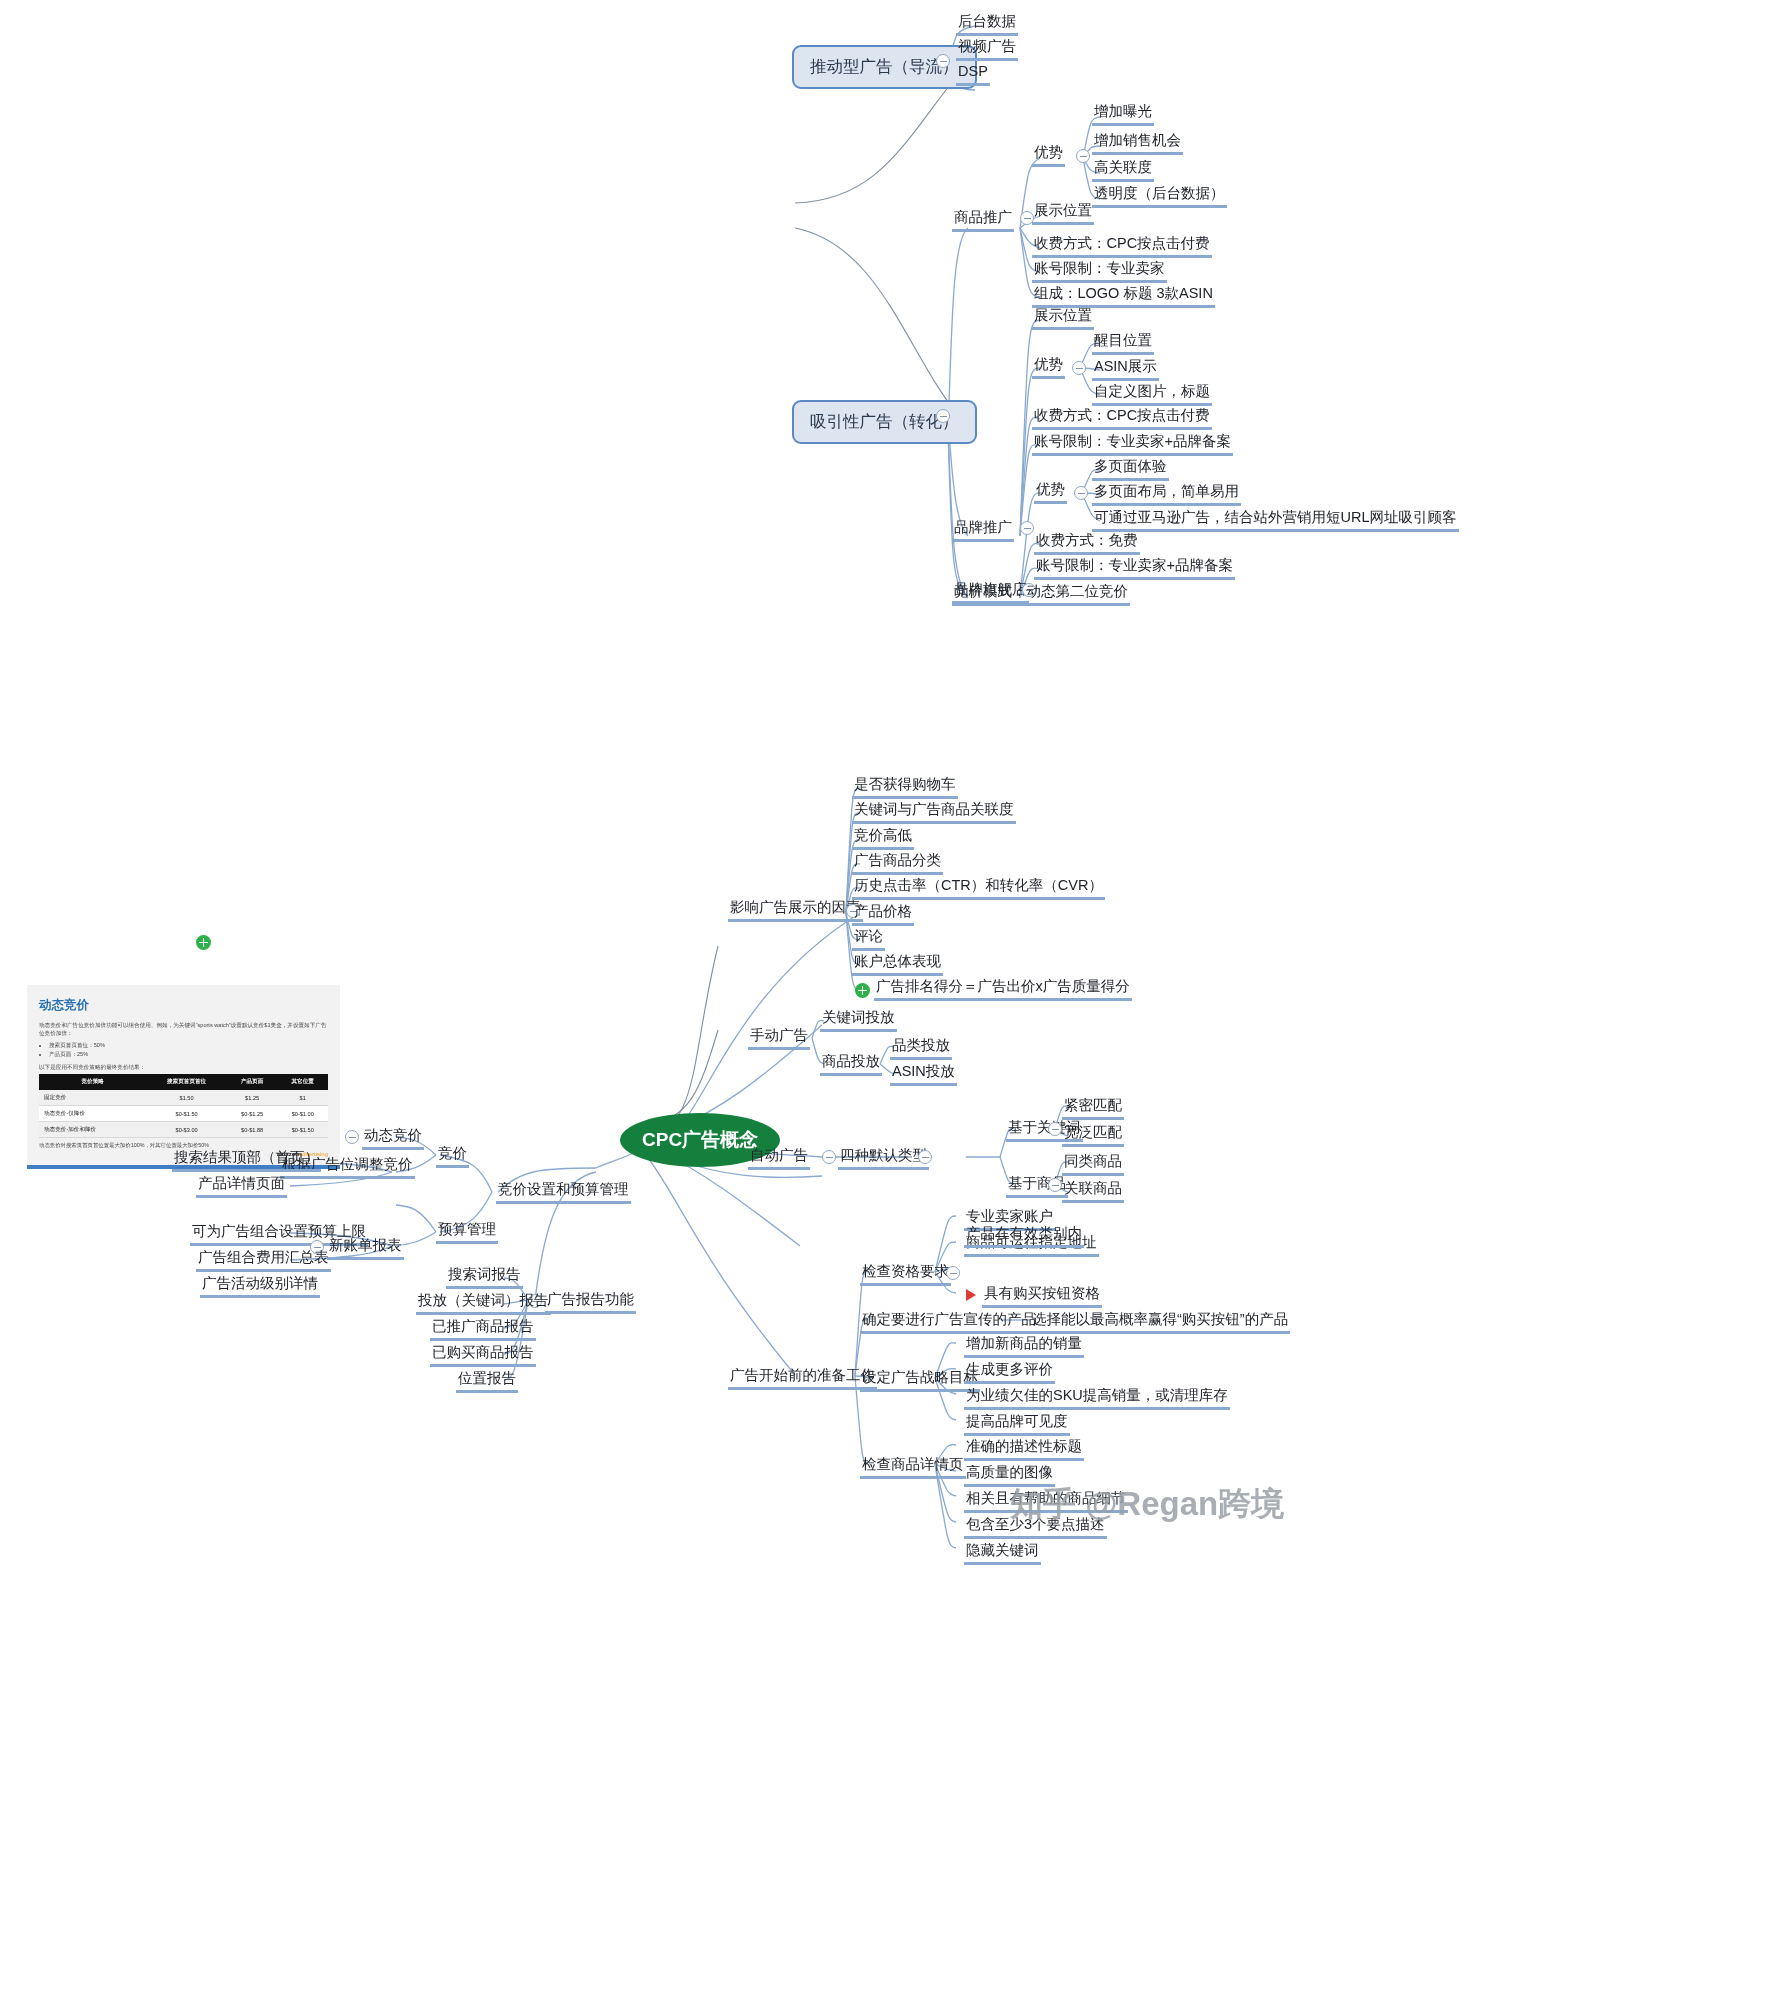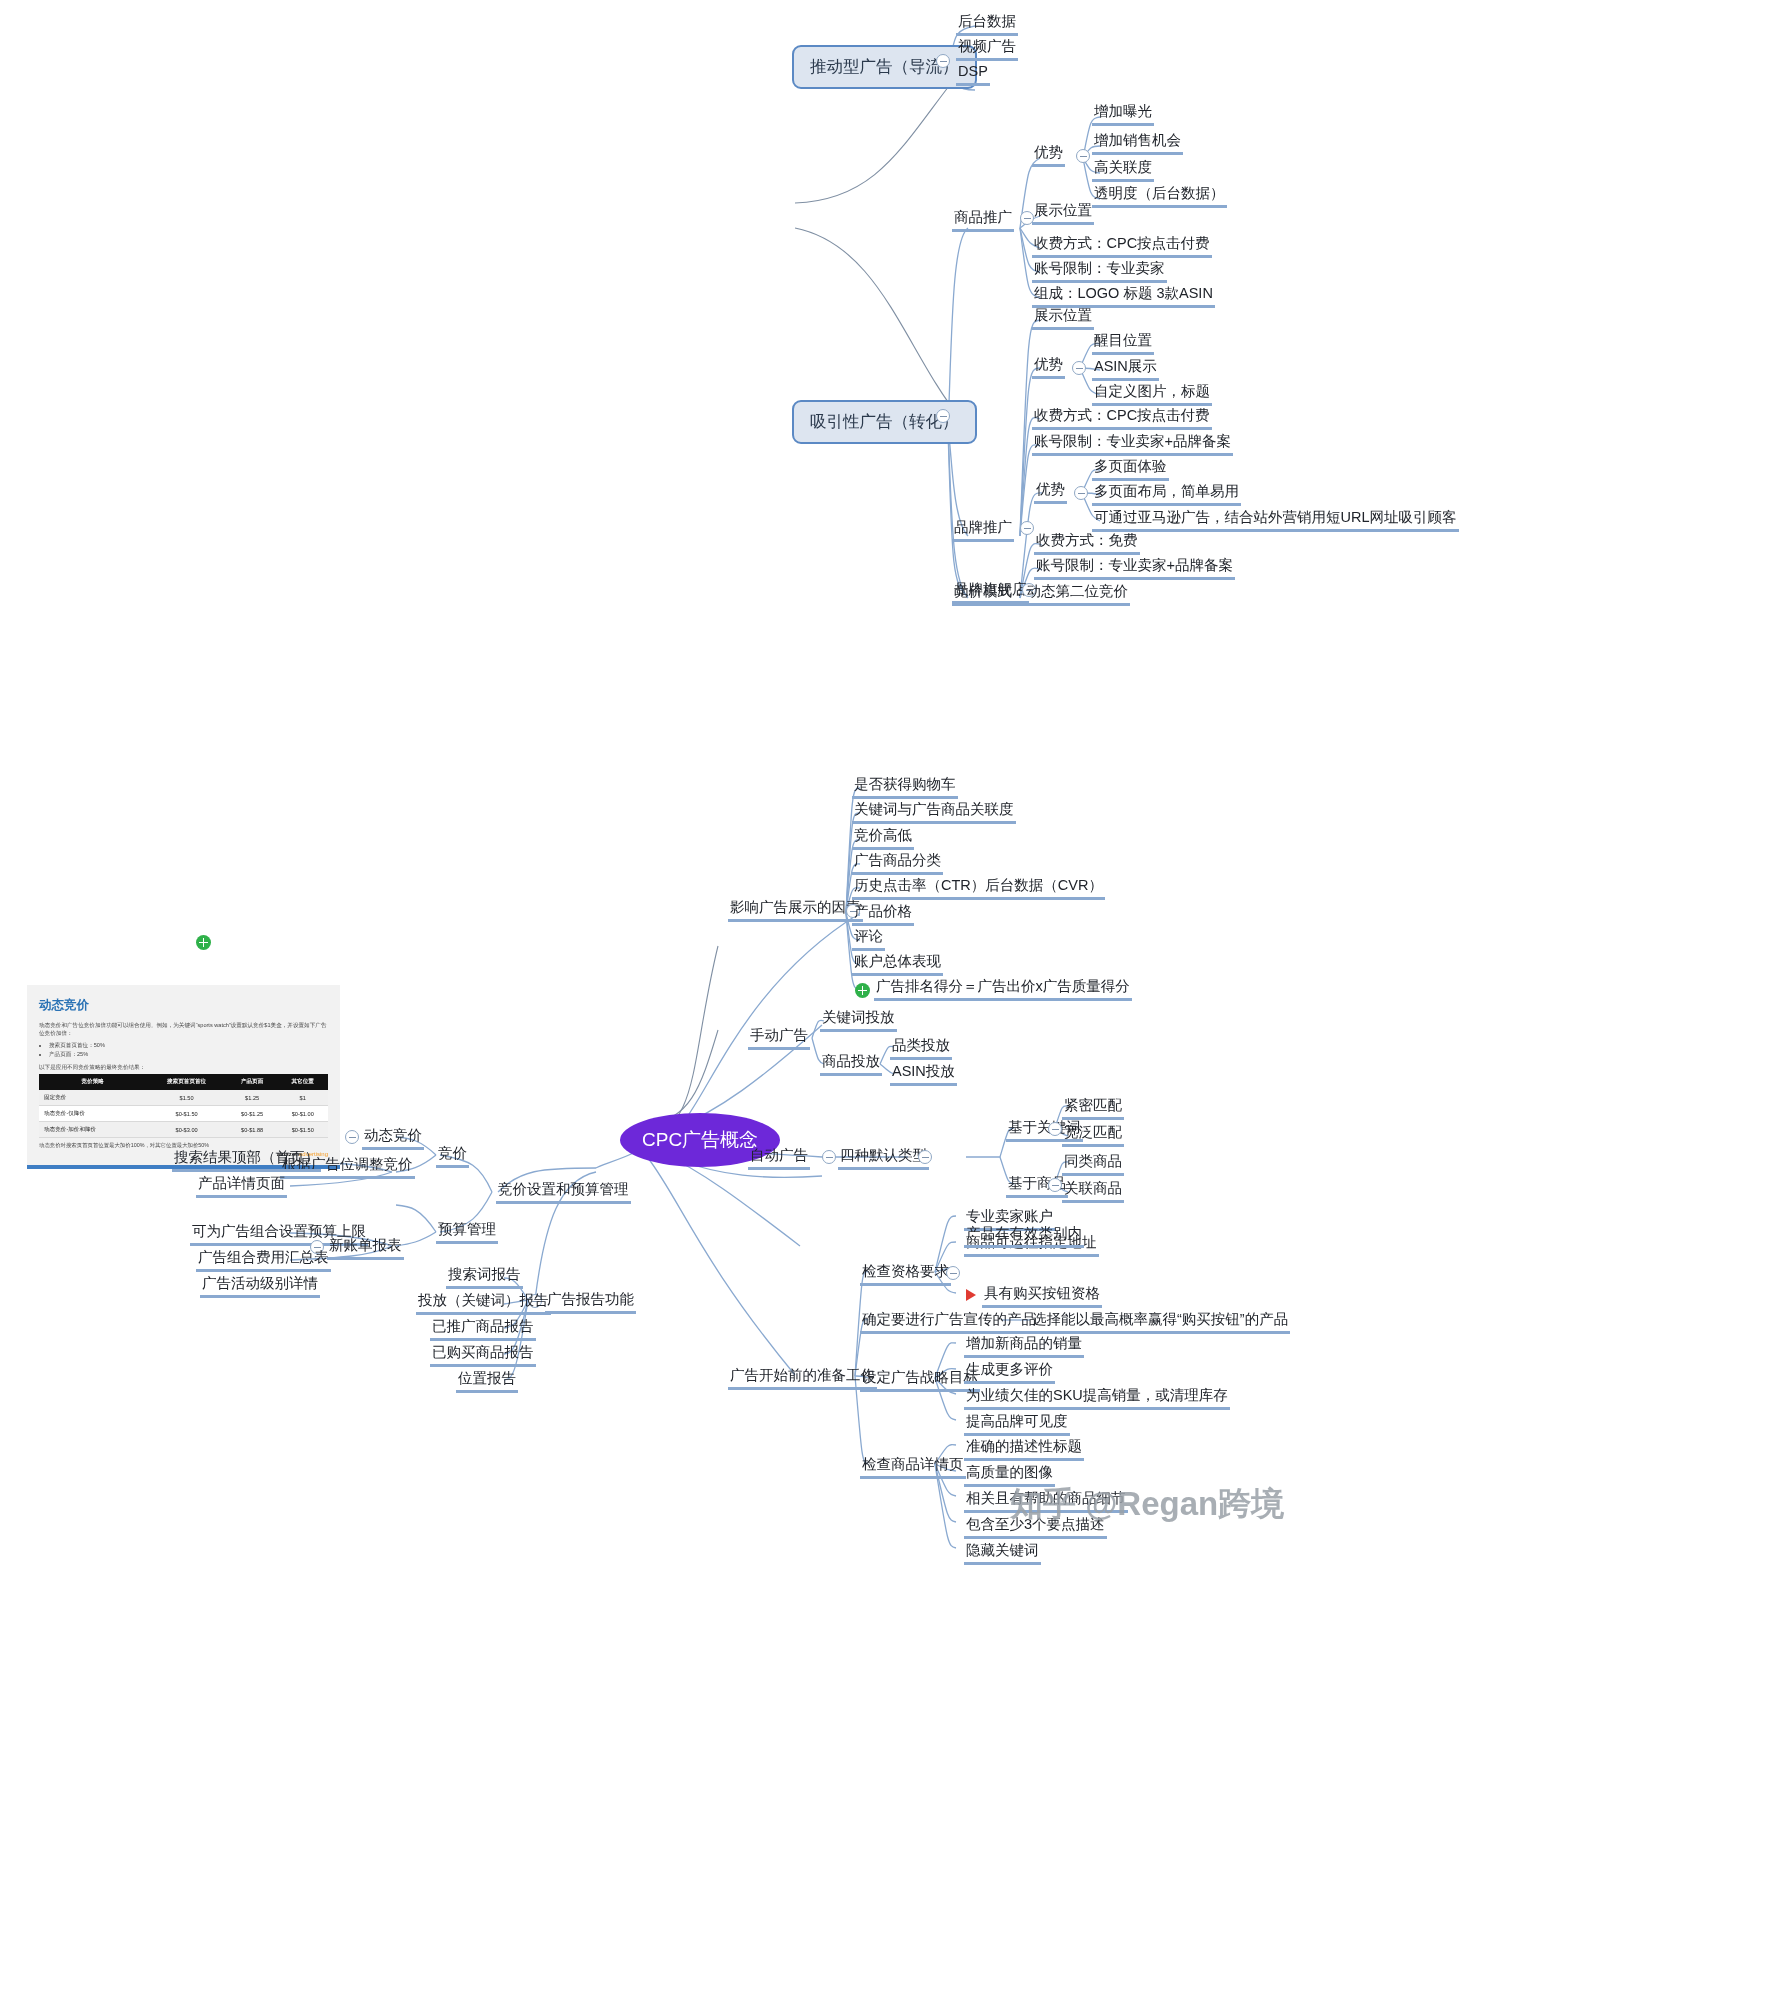--- a/index.html
+++ b/index.html
@@ -49,24 +49,24 @@
     color:#2d3c55;
     font-size:25px;
     font-weight:600;
     padding:16px 26px;
     white-space:nowrap;
     letter-spacing:1px;
   }
   
   .ellipseroot{
     position:absolute;
-    background:#6d28d9;
+    background:#15803d;
     color:#ffffff;
     font-size:19px;
-    font-weight:400;
+    font-weight:700;
     border-radius:50%/50%;
     padding:14px 22px;
     white-space:nowrap;
     text-align:left;
   }
 
   
   .handle{
     position:absolute;
     width:14px;height:14px;
@@ -405,21 +405,21 @@
     <div class="card-bar"></div>
   </div>
 
   <div class="node u" style="left:728px;top:898px;">影响广告展示的因素</div>
   <div class="handle" style="left:846px;top:904px;"></div>
 
   <div class="node u" style="left:852px;top:775px;">是否获得购物车</div>
   <div class="node u" style="left:852px;top:800px;">关键词与广告商品关联度</div>
   <div class="node u" style="left:852px;top:826px;">竞价高低</div>
   <div class="node u" style="left:852px;top:851px;">广告商品分类</div>
-  <div class="node u" style="left:852px;top:876px;">历史点击率（CTR）后台数据（CVR）</div>
+  <div class="node u" style="left:852px;top:876px;">历史点击率（CTR）和转化率（CVR）</div>
   <div class="node u" style="left:852px;top:902px;">产品价格</div>
   <div class="node u" style="left:852px;top:927px;">评论</div>
   <div class="node u" style="left:852px;top:952px;">账户总体表现</div>
   <span class="plusmark" style="left:855px;top:983px;"></span>
   <div class="node u" style="left:874px;top:977px;">广告排名得分＝广告出价x广告质量得分</div>
 
   <div class="node u" style="left:748px;top:1026px;">手动广告</div>
   <div class="node u" style="left:820px;top:1008px;">关键词投放</div>
   <div class="node u" style="left:820px;top:1052px;">商品投放</div>
   <div class="node u" style="left:890px;top:1036px;">品类投放</div>

